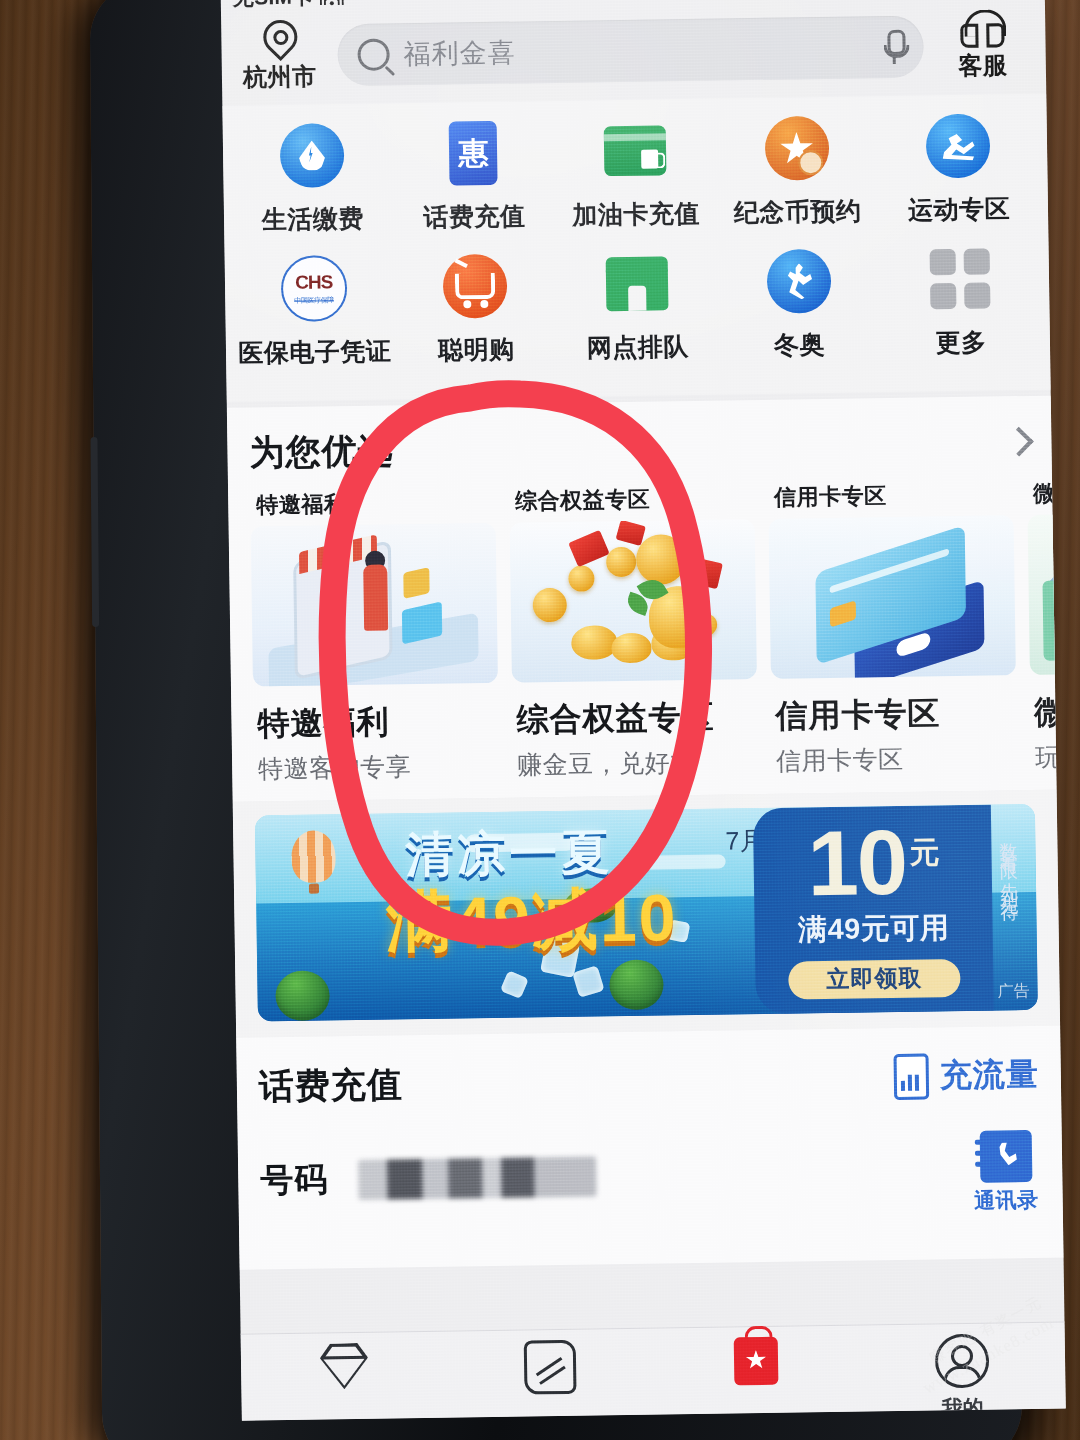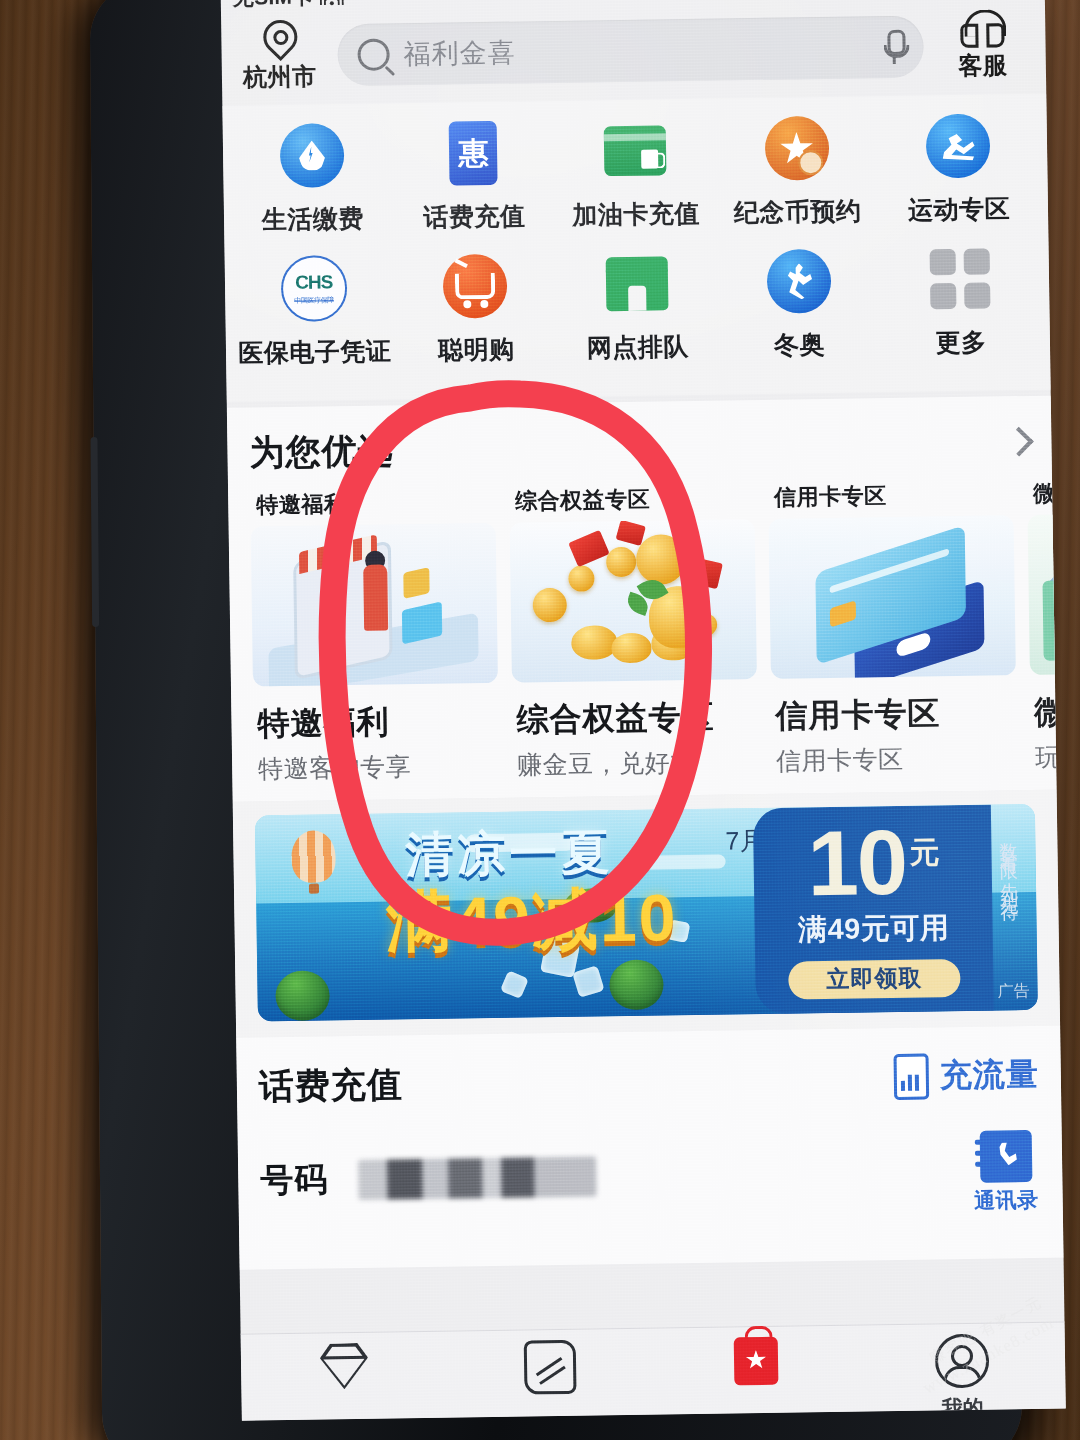--- a/index.html
+++ b/index.html
@@ -115,21 +115,21 @@
   .ic-fuel i::after{content:"";position:absolute;right:-7px;top:3px;width:6px;height:12px;border:2px solid #fff;border-left:none;border-radius:0 5px 5px 0;}
   .ic-coin{width:64px;height:64px;border-radius:50%;background:radial-gradient(circle at 36% 26%,#f7a33c,#d9631a 78%);
     display:flex;align-items:center;justify-content:center;position:relative;}
   .ic-coin i{width:34px;height:33px;background:#fff;clip-path:polygon(50% 0,61% 35%,98% 35%,68% 57%,79% 95%,50% 72%,21% 95%,32% 57%,2% 35%,39% 35%);}
   .ic-coin s{position:absolute;right:6px;bottom:5px;width:21px;height:21px;border-radius:50%;background:#f6e0c2;border:2px solid #e08a33;}
   .ic-sport{width:64px;height:64px;border-radius:50%;background:radial-gradient(circle at 36% 26%,#56b9f8,#1270d8 80%);
     display:flex;align-items:center;justify-content:center;}
   .ic-sport i{width:34px;height:30px;background:#fff;clip-path:polygon(8% 70%,30% 46%,22% 24%,46% 10%,62% 30%,46% 42%,66% 56%,92% 36%,98% 50%,66% 78%,44% 62%,30% 80%,96% 86%,92% 98%,4% 92%);}
   .ic-yibao{width:62px;height:62px;border-radius:50%;border:2.6px solid #2f6fd0;background:#fdfdff;
     display:flex;flex-direction:column;align-items:center;justify-content:center;gap:2px;}
-  .ic-yibao b{font-size:19px;font-weight:700;color:#0f766e;letter-spacing:-1px;}
+  .ic-yibao b{font-size:19px;font-weight:700;color:#7f1d1d;letter-spacing:-1px;}
   .ic-yibao s{font-size:7px;color:#2f6fd0;letter-spacing:-.4px;}
   .ic-cart{width:64px;height:64px;border-radius:50%;background:radial-gradient(circle at 36% 26%,#f97a3c,#e2480f 80%);
     display:flex;align-items:center;justify-content:center;position:relative;}
   .ic-cart i{width:32px;height:22px;border:4px solid #fff;border-top:none;border-radius:0 0 8px 8px;position:relative;}
   .ic-cart i::before{content:"";position:absolute;left:-4px;top:-12px;width:13px;height:4px;background:#fff;transform:rotate(28deg);}
   .ic-cart s{position:absolute;left:20px;bottom:10px;width:8px;height:8px;border-radius:50%;background:#fff;}
   .ic-cart u{position:absolute;right:19px;bottom:10px;width:8px;height:8px;border-radius:50%;background:#fff;}
   .ic-shop{width:62px;height:54px;position:relative;}
   .ic-shop b{position:absolute;left:0;right:0;top:0;height:15px;background:#2fae63;border-radius:6px 6px 0 0;}
   .ic-shop s{position:absolute;left:0;right:0;top:13px;bottom:0;background:#2fae63;border-radius:0 0 5px 5px;}

